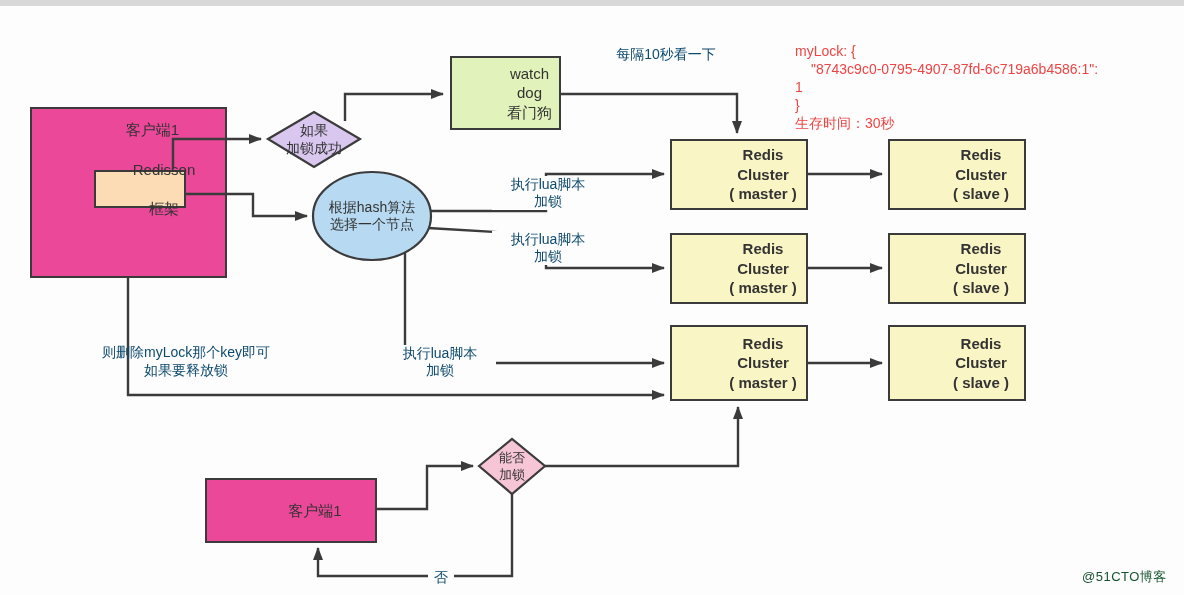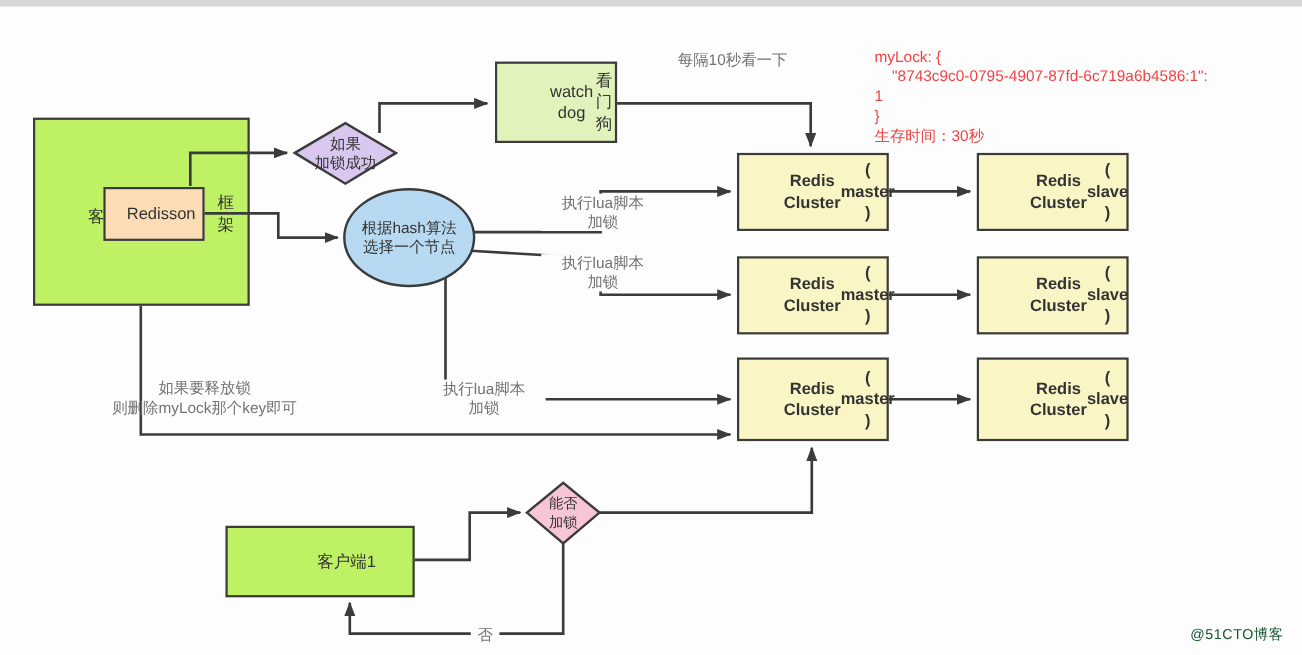--- a/index.html
+++ b/index.html
@@ -5,30 +5,30 @@
   html,body { margin:0; padding:0; background:#ffffff; }
   #canvas {
     position:relative; width:1184px; height:595px;
     background:#fdfdfd; overflow:hidden;
     font-family:"Liberation Sans", sans-serif; color:#333;
   }
   .topbar { position:absolute; left:0; top:0; width:1184px; height:6px; background:#d8d8d8; }
 
   .box {
     position:absolute; box-sizing:border-box; border:2px solid #3b3b3b;
-    display:flex; flex-direction:row; align-items:center; justify-content:center;
+    display:flex; flex-direction:column; align-items:center; justify-content:center;
     font-size:15px; line-height:1.3; text-align:center; z-index:1;padding-left:48px;
   }
-  .client    { background:#bef264; }
+  .client    { background:#ec4899; }
   .redisson  { background:#fbdcb4; }
   .watchdog  { background:#e2f2bb; }
   .rediscl   { background:#faf5c5;font-weight:bold; }
 
   #client1   { left:30px;  top:107px; width:197px; height:171px; justify-content:flex-start; padding-top:11px; }
-  #redisson  { left:94px;  top:170px; width:92px;  height:49px; z-index:1;gap:20px; }
+  #redisson  { left:94px;  top:170px; width:92px;  height:38px; z-index:1;gap:20px; }
   #watchdog  { left:450px; top:56px;  width:111px; height:74px; }
   #master1   { left:670px; top:139px; width:138px; height:71px; }
   #master2   { left:670px; top:233px; width:138px; height:71px; }
   #master3   { left:670px; top:325px; width:138px; height:76px; }
   #slave1    { left:888px; top:139px; width:138px; height:71px; }
   #slave2    { left:888px; top:233px; width:138px; height:71px; }
   #slave3    { left:888px; top:325px; width:138px; height:76px; }
   #client2   { left:205px; top:478px; width:172px; height:65px; }
 
   #connector-layer { position:absolute; left:0; top:0; z-index:2; }
@@ -36,21 +36,21 @@
   .shape-text {
     position:absolute; z-index:3; display:flex; flex-direction:column;
     align-items:center; justify-content:center; text-align:center; line-height:1.25;
   }
   #decision1-text { left:268px; top:112px; width:92px;  height:55px; font-size:14px; }
   #decision2-text { left:479px; top:440px; width:66px;  height:53px; font-size:13px; }
   #hash-text      { left:313px; top:172px; width:118px; height:88px; font-size:14px; }
 
   .note {
     position:absolute; z-index:3; font-size:14px; line-height:18px;
-    text-align:center; color:#737373;
+    text-align:center; color:#0c4a6e;
   }
   #watchdog-note { left:535px; top:45px;  width:262px; }
   #lua1 { left:492px; top:176px; width:112px; background:#fdfdfd; line-height:17px; }
   #lua2 { left:492px; top:231px; width:112px; background:#fdfdfd; line-height:17px; }
   #lua3 { left:384px; top:345px; width:112px; background:#fdfdfd; line-height:17px; }
   #release-note  { left:75px;  top:343px; width:222px; }
   #while-note    { left:372px; top:523px; width:142px; }
   #no-label      { left:428px; top:568px; width:26px; background:#fdfdfd; }
 
   #mylock-note {
@@ -170,21 +170,21 @@
   <div id="lua2" class="note">
     <div>执行lua脚本</div>
     <div>加锁</div>
   </div>
   <div id="lua3" class="note">
     <div>执行lua脚本</div>
     <div>加锁</div>
   </div>
 
   <div id="release-note" class="note">
+    <div>则删除myLock那个key即可</div>
     <div>如果要释放锁</div>
-    <div>则删除myLock那个key即可</div>
   </div>
 
 
   <div id="no-label" class="note">否</div>
 
   <div id="watermark">@51CTO博客</div>
 </div>
 
 </body></html>

